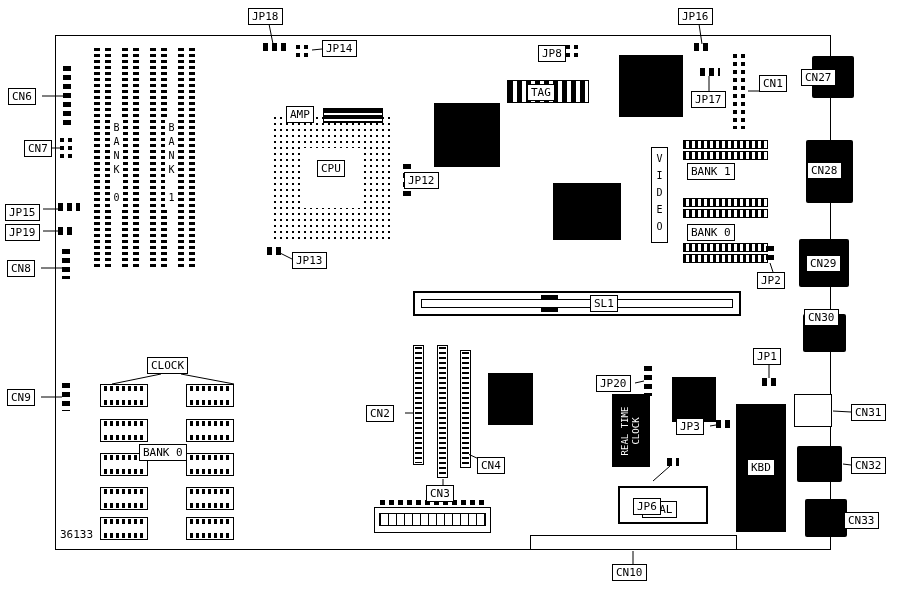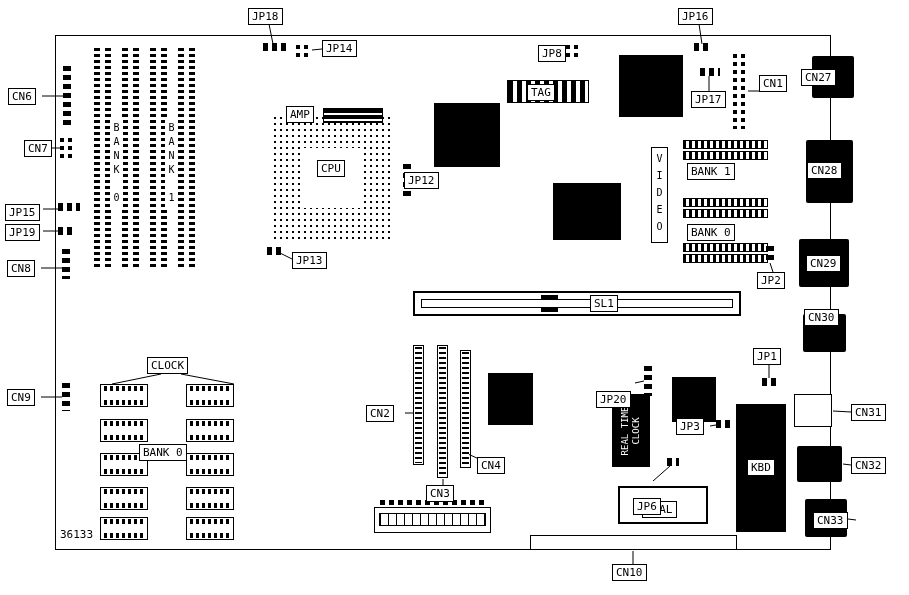--- a/index.html
+++ b/index.html
@@ -202,26 +202,26 @@
   <div class="callout" style="left:538px;top:45px">JP8</div>
   <div class="callout" style="left:678px;top:8px">JP16</div>
   <div class="callout" style="left:691px;top:91px">JP17</div>
   <div class="callout" style="left:759px;top:75px">CN1</div>
   <div class="callout" style="left:404px;top:172px">JP12</div>
   <div class="callout" style="left:292px;top:252px">JP13</div>
   <div class="callout" style="left:757px;top:272px">JP2</div>
   <div class="callout" style="left:366px;top:405px">CN2</div>
   <div class="callout" style="left:426px;top:485px">CN3</div>
   <div class="callout" style="left:477px;top:457px">CN4</div>
-  <div class="callout" style="left:596px;top:391px">JP20</div>
+  <div class="callout" style="left:596px;top:375px">JP20</div>
   <div class="callout" style="left:676px;top:418px">JP3</div>
   <div class="callout" style="left:753px;top:348px">JP1</div>
   <div class="callout" style="left:633px;top:498px">JP6</div>
   <div class="callout" style="left:801px;top:69px">CN27</div>
   <div class="callout" style="left:807px;top:162px">CN28</div>
   <div class="callout" style="left:806px;top:255px">CN29</div>
   <div class="callout" style="left:804px;top:309px">CN30</div>
   <div class="callout" style="left:851px;top:404px">CN31</div>
   <div class="callout" style="left:851px;top:457px">CN32</div>
-  <div class="callout" style="left:813px;top:512px">CN33</div>
+  <div class="callout" style="left:844px;top:512px">CN33</div>
   <div class="callout" style="left:612px;top:564px">CN10</div>
 
 </div>
 
 </body></html>

